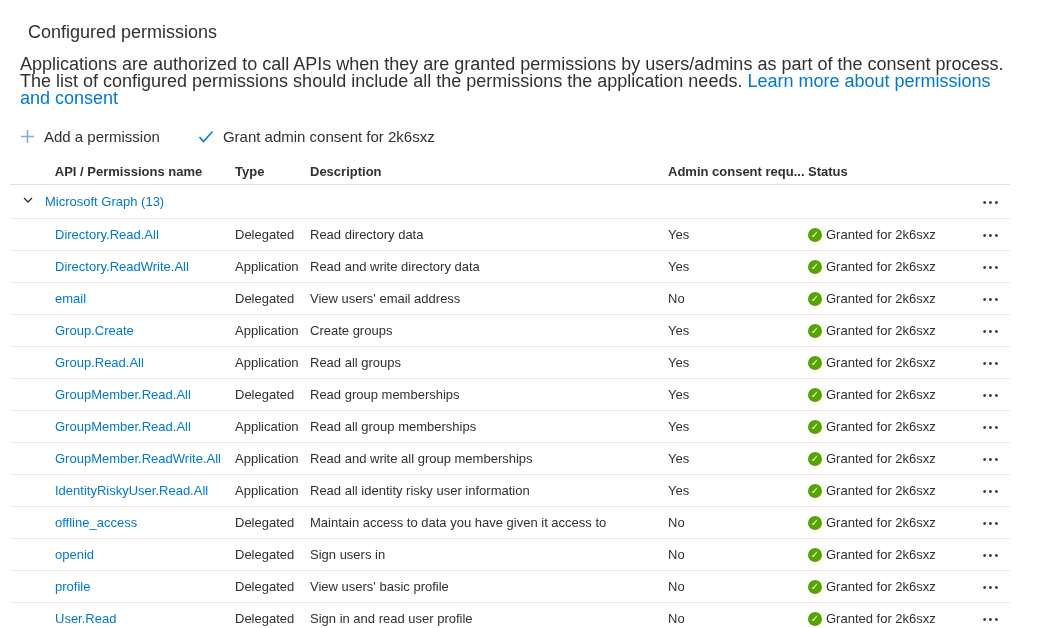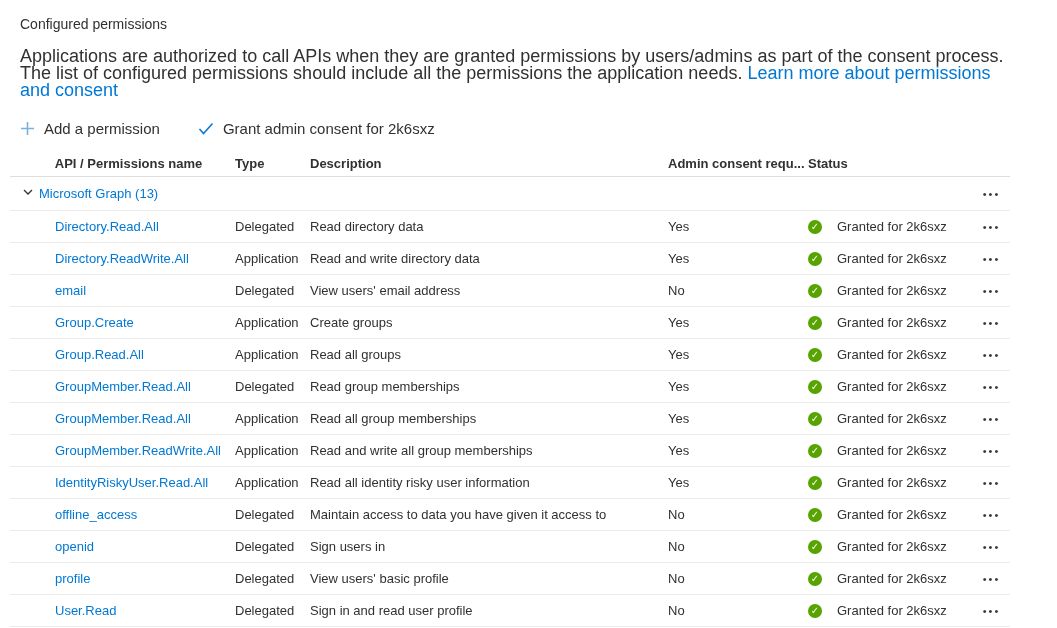--- a/index.html
+++ b/index.html
@@ -9,23 +9,23 @@
     font-family: "Liberation Sans", "DejaVu Sans", sans-serif;
     color: #323130;
     width: 1057px;
     height: 628px;
     overflow: hidden;
   }
   .page { padding: 12px 0 0 10px; width: 1047px; }
   .header-block { padding-left: 10px; }
 
   h1.page-title {
-    font-size: 14px;
+    font-size: 18px;
     font-weight: 400;
-    margin: 0;
+    margin: 8px;
     line-height: 24px;
     color: #323130;
   }
   .description {
     margin: 12px 0 0 0;
     font-size: 18px;
     line-height: 17px;
     max-width: 1000px;
     color: #323130;
   }
@@ -73,32 +73,32 @@
     border-bottom: 1px solid #e1dfdd;
     font-weight: 700;
   }
   .trow.group-row { height: 34px; }
 
   .cell { overflow: hidden; white-space: nowrap; text-overflow: ellipsis; }
   .cell.name-head { padding-left: 12px; text-align: center; }
   .cell.name-cell { padding-left: 45px; }
   .group-name-wrap {
     display: flex;
-    gap: 5px;
+    gap: 11px;
     padding-left: 12px;
     cursor: pointer;
   }
   .perm-link, .group-link {
     color: #0078d4;
     text-decoration: none;
     cursor: pointer;
   }
   .chevron { display: block; flex: none; }
 
-  .status-wrap { display: flex; align-items: center; gap: 15px; }
+  .status-wrap { display: flex; align-items: center; gap: 4px; }
   .status-check {
     width: 14px; height: 14px;
     border-radius: 50%;
     background: #57a300;
     color: #ffffff;
     font-size: 10px;
     line-height: 14px;
     text-align: center;
     flex: none;
   }

